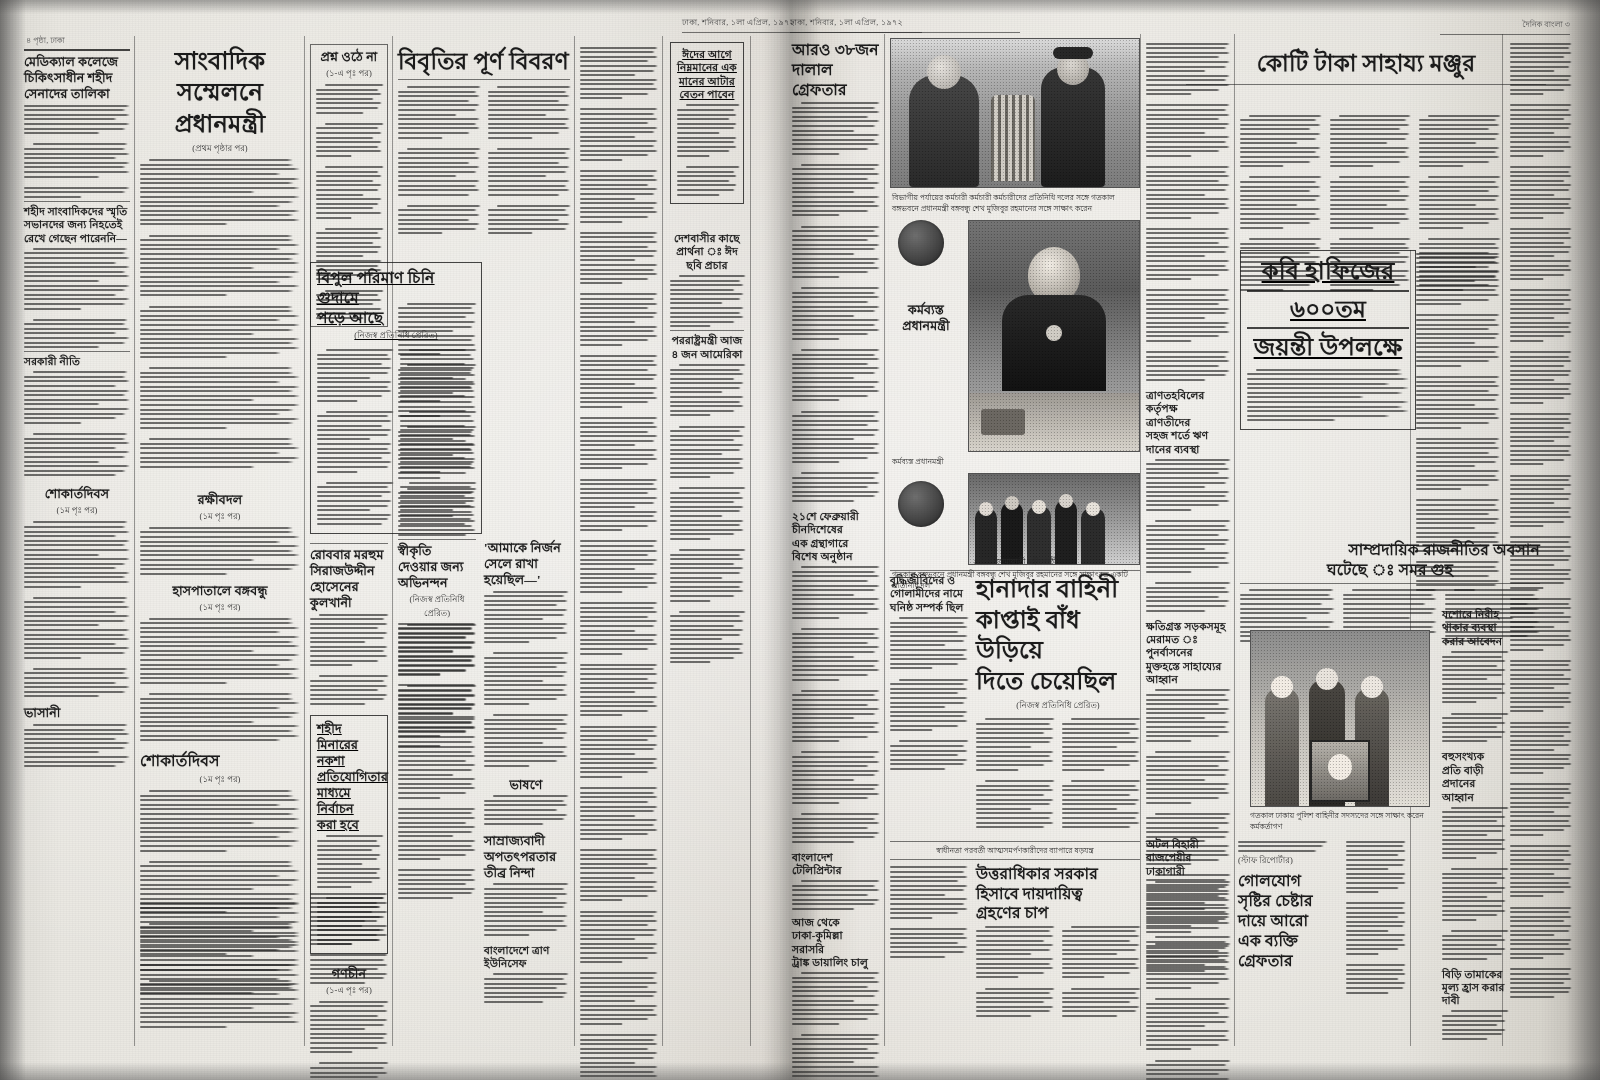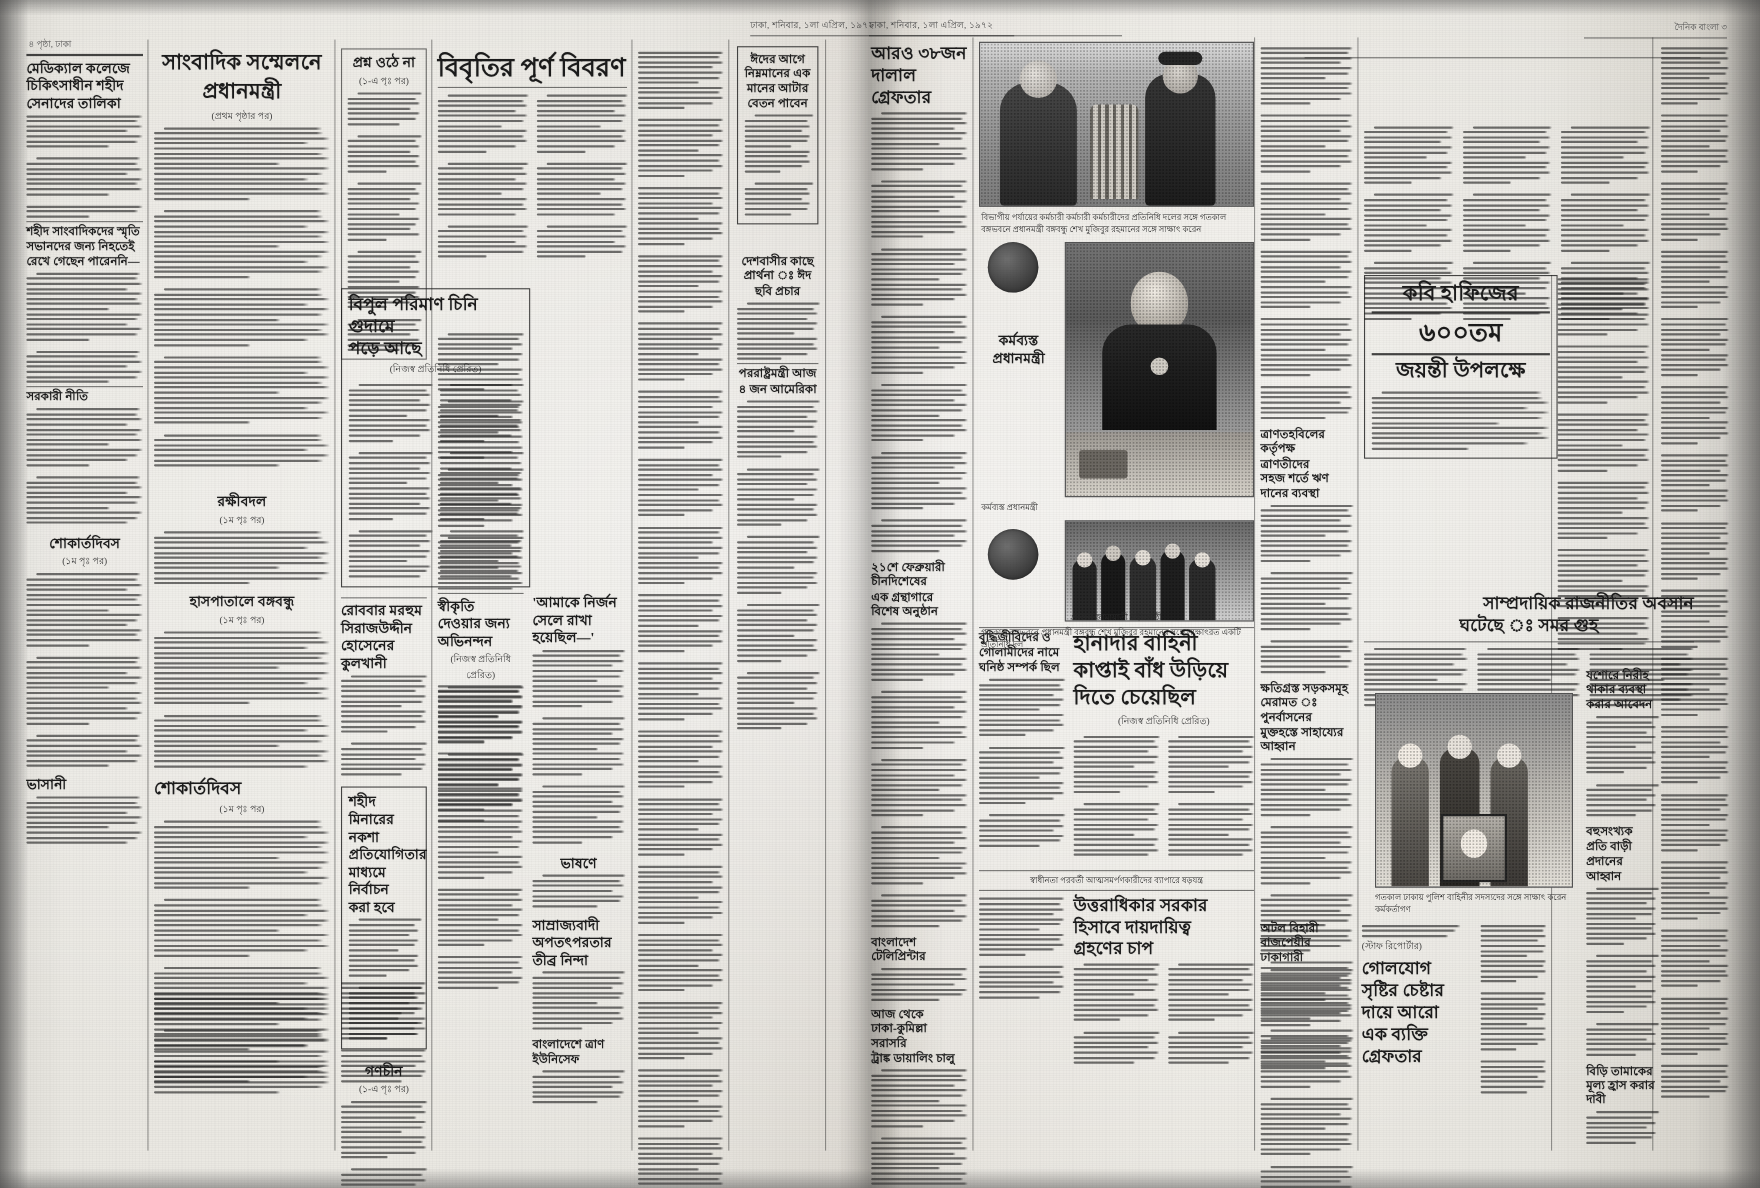--- a/index.html
+++ b/index.html
@@ -47,21 +47,21 @@
 
   .hl{
     font-family:"Liberation Serif",serif;
     color:#1b1b1b;
     font-weight:700;
     line-height:1.28;
     letter-spacing:.2px;
     text-shadow:0 0 1px rgba(0,0,0,.25);
   }
   .hl.xl{font-size:23px;}
-  .hl.lg{font-size:19px;}
+  .hl.lg{font-size:24px;}
   .hl.md{font-size:15.5px;}
   .hl.sm{font-size:12.5px;}
   .hl.xs{font-size:10.5px;}
   .hl.center{text-align:center;}
 
   .kicker{font-family:"Liberation Serif",serif;font-size:8.5px;text-align:center;color:#3a3a3a;margin:2px 0 3px;}
 
   
   .body{position:relative;}
   .body .ln{
@@ -70,21 +70,21 @@
     border-radius:1px;filter:blur(.25px);
   }
   .body .ln.s1{width:100%}
   .body .ln.s2{width:96%}
   .body .ln.s3{width:88%}
   .body .ln.s4{width:72%}
   .body .ln.s5{width:55%}
   .body .ln.gap{background:none;height:4px;margin:0}
   .body .ln.ind{margin-left:9px;width:90%}
 
-  .boxed{border:1.6px solid rgba(25,25,25,.8);padding:5px 6px;}
+  .boxed{border:1.6px solid rgba(25,25,25,.8);padding:5px 6px;text-decoration:underline;}
   .boxed2{border:1px solid rgba(35,35,35,.65);padding:4px 5px;}
 
   
   .photo{position:relative;overflow:hidden;border:1px solid rgba(30,30,30,.55);
     background:#9a9a9a;filter:contrast(1.05);}
   .photo .htone{position:absolute;inset:0;
     background-image:radial-gradient(rgba(0,0,0,.45) 40%,transparent 41%);
     background-size:3px 3px;opacity:.55;}
   .photo .fig{position:absolute;}
   .cap{font-family:"Liberation Serif",serif;font-size:7.6px;color:#2b2b2b;line-height:1.45;}
@@ -2036,20 +2036,21 @@
         <div class="ln gap"></div>
         <div class="ln s1 ind"></div>
           <div class="ln s2"></div>
           <div class="ln s1"></div>
           <div class="ln s3"></div>
         <div class="ln s1"></div>
       </div>
     </div>
 
     <div class="col" style="left:396px;top:46px;width:360px;">
+      <div class="hl xl" style="text-align:center;margin-top:3px">কোটি টাকা সাহায্য মঞ্জুর</div>
       <div class="rule-h" style="margin-top:6px"></div>
     </div>
 
     <div class="col" style="left:450px;top:112px;width:260px;">
       <div style="display:flex;gap:9px">
         <div class="body" style="flex:1">
           <div class="ln s1 ind"></div>
             <div class="ln s2"></div>
             <div class="ln s1"></div>
             <div class="ln s3"></div>

